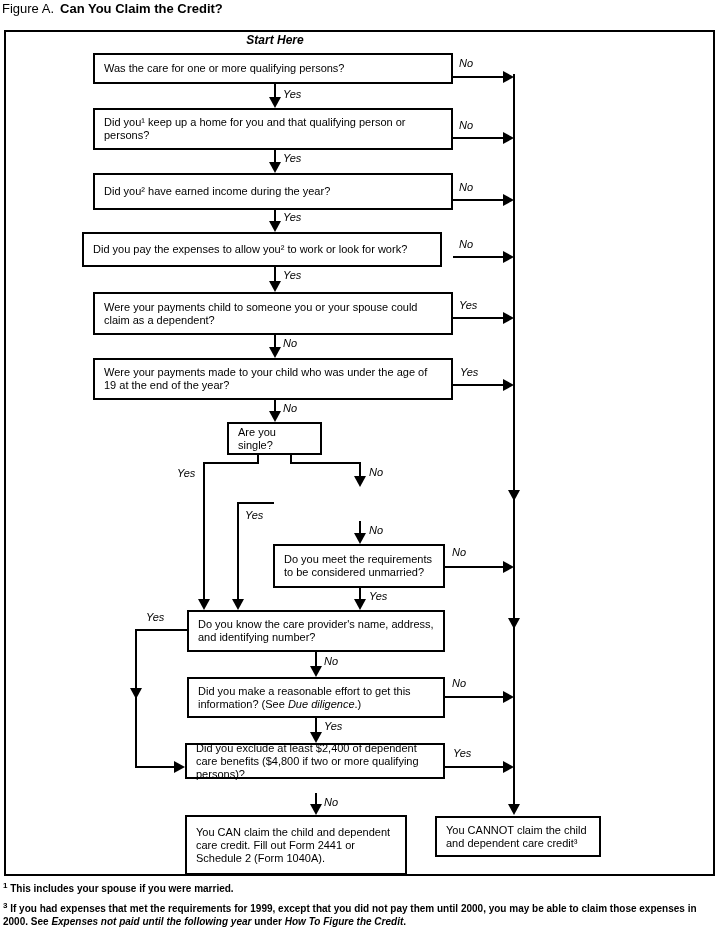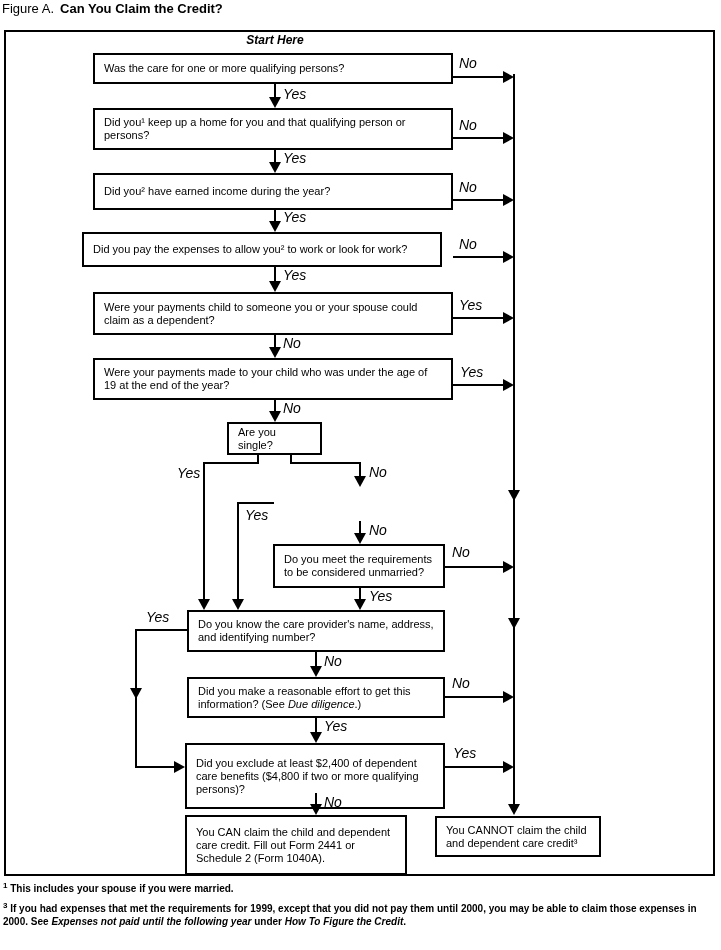--- a/index.html
+++ b/index.html
@@ -7,21 +7,21 @@
         font-family:"Liberation Sans",sans-serif;color:#000;overflow:hidden;}
   .title{position:absolute;left:2px;top:1px;font-size:13px;}
   .title .fig{font-weight:normal;}
   .title .ttl{font-weight:bold;margin-left:6px;}
   .border{position:absolute;left:4px;top:30px;width:711px;height:846px;
           border:2px solid #000;box-sizing:border-box;}
   .start{position:absolute;left:180px;top:33px;width:190px;text-align:center;
          font-size:12px;font-weight:bold;font-style:italic;}
   .node{position:absolute;border:2px solid #000;background:#fff;box-sizing:border-box;
         font-size:11px;line-height:13px;display:flex;align-items:center;padding:2px 9px;}
-  .lbl{position:absolute;font-size:14px;font-style:italic;line-height:12px;}
+  .lbl{position:absolute;font-size:11px;font-style:italic;line-height:12px;}
   .h{position:absolute;height:2px;background:#000;}
   .v{position:absolute;width:2px;background:#000;}
   .ad{position:absolute;width:0;height:0;border-left:6px solid transparent;
       border-right:6px solid transparent;border-top:11px solid #000;}
   .ar{position:absolute;width:0;height:0;border-top:6px solid transparent;
       border-bottom:6px solid transparent;border-left:11px solid #000;}
   .fnotes{position:absolute;left:3px;top:880px;width:714px;font-size:10px;line-height:12px;}
   .fn{margin-bottom:5px;font-weight:bold;}
   .fn sup{font-size:8px;}
   .it{font-style:italic;}
@@ -62,21 +62,21 @@
     </div>
   <div class="node" style="left:273px;top:544px;width:172px;height:44px;">
       <span>Do you meet the requirements to be considered unmarried?</span>
     </div>
   <div class="node" style="left:187px;top:610px;width:258px;height:42px;">
       <span>Do you know the care provider's name, address, and identifying number?</span>
     </div>
   <div class="node" style="left:187px;top:677px;width:258px;height:41px;">
       <span><span>Did you make a reasonable effort to get this information? (See </span><span class="it">Due diligence</span><span>.)</span></span>
     </div>
-  <div class="node" style="left:185px;top:743px;width:260px;height:66px;">
+  <div class="node" style="left:185px;top:743px;width:260px;height:36px;">
       <span>Did you exclude at least $2,400 of dependent care benefits ($4,800 if two or more qualifying persons)?</span>
     </div>
   <div class="node" style="left:185px;top:815px;width:222px;height:60px;">
       <span>You CAN claim the child and dependent care credit. Fill out Form 2441 or Schedule 2 (Form 1040A).</span>
     </div>
   <div class="node" style="left:435px;top:816px;width:166px;height:41px;">
       <span>You CANNOT claim the child and dependent care credit³</span>
     </div>
 
   <div class="v" style="left:513px;top:74px;height:730px;"></div>

